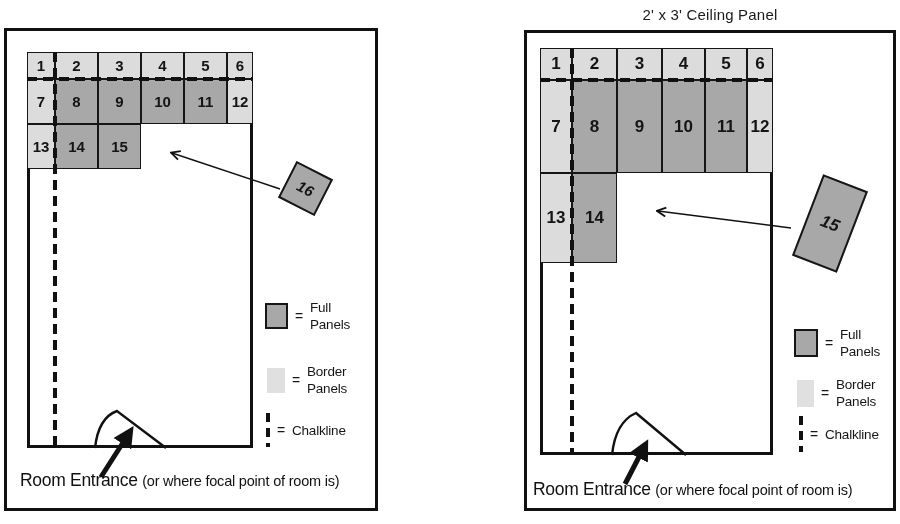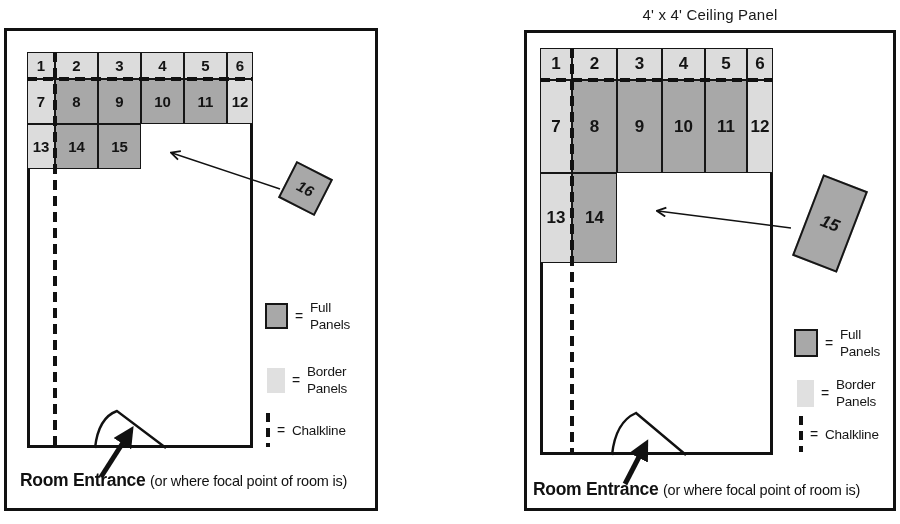--- a/index.html
+++ b/index.html
@@ -35,21 +35,21 @@
   .legend-item{position:absolute;display:flex;align-items:center;gap:7px;z-index:4;
     font-size:13.5px;letter-spacing:-0.2px;color:#161616;}
   .sw{display:inline-block;box-sizing:border-box;}
   .sw.full{background:var(--full);border:2px solid #161616;}
   .sw.border{background:#e0e0e0;}
   .sw.chalk{width:4px;
     background:repeating-linear-gradient(to bottom,var(--ink) 0 9px,transparent 9px 15px);}
   .lg-col{display:flex;flex-direction:column;line-height:1.28;}
   .eq{font-size:14px;}
   .entrance{position:absolute;white-space:nowrap;z-index:5;color:#111;}
-  .entrance .bold{font-weight:700;font-size:17.5px;letter-spacing:-0.3px;}
+  .entrance .bold{font-weight:400;font-size:17.5px;letter-spacing:-0.3px;}
   .entrance .note{font-size:14.5px;letter-spacing:-0.2px;}
   svg.overlay{position:absolute;left:0;top:0;z-index:6;pointer-events:none;}
 </style>
 </head>
 <body>
 
 <div id="stage" style="--full: #a8a8a8; --bord: #dcdcdc; --ink: #111111;">
 
 
   <div class="outer-box" style="left:4px;top:28px;width:374px;height:483px;"></div>
@@ -101,21 +101,21 @@
     <span class="sw chalk" style="height:34px;"></span>
     <span class="eq">=</span>
     <span>Chalkline</span>
   </div>
 
   <div class="entrance" style="left:20px;top:470px;">
     <span class="bold">Room Entrance</span>
     <span class="note">(or where focal point of room is)</span>
   </div>
 
-  <div class="title" style="left:524px;top:6px;width:372px;">4' x 4' Ceiling Panel</div>
+  <div class="title" style="left:524px;top:6px;width:372px;">2' x 3' Ceiling Panel</div>
 
   <div class="outer-box" style="left:524px;top:30px;width:372px;height:481px;"></div>
 
   <div class="room" style="left:540px;top:48px;width:233px;height:407px;"></div>
 
   <div class="panels-right abs" style="left:0;top:0;width:0;height:0;">
       <div class="panel border" style="left: 540px; top: 48px; width: 32px; height: 32px;">1</div>
       <div class="panel border" style="left: 572px; top: 48px; width: 45px; height: 32px;">2</div>
       <div class="panel border" style="left: 617px; top: 48px; width: 45px; height: 32px;">3</div>
       <div class="panel border" style="left: 662px; top: 48px; width: 43px; height: 32px;">4</div>

